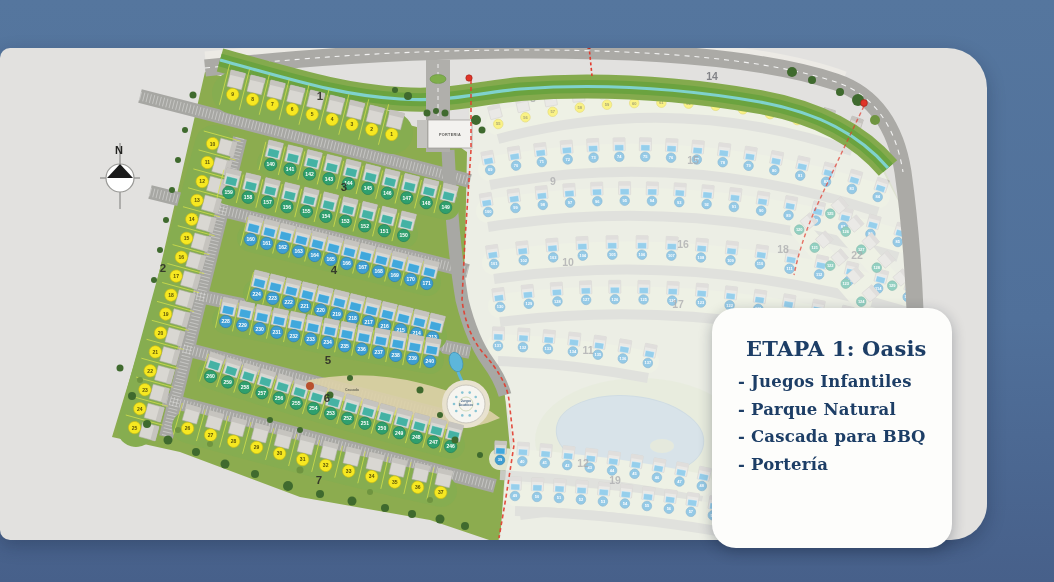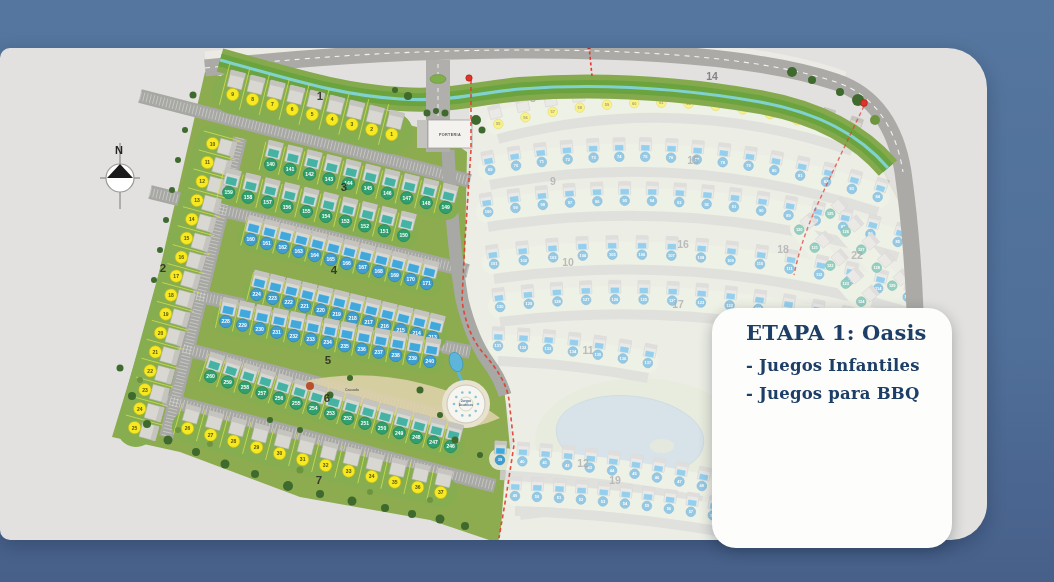--- a/index.html
+++ b/index.html
@@ -11,27 +11,27 @@
   .map-card{
     position:absolute;left:0;top:48px;width:987px;height:492px;
     background:#e2e1df;border-radius:10px 40px 36px 10px;
     box-shadow:0 6px 18px rgba(10,20,40,.25);
   }
   #plan{position:absolute;left:0;top:0;width:1054px;height:582px}
   #plan text{font-family:"Liberation Sans",sans-serif}
   .info-card{
     position:absolute;left:712px;top:308px;width:240px;height:240px;
     background:#fdfdfb;border-radius:24px;box-sizing:border-box;
-    padding:12px 12px 0 26px;box-shadow:0 4px 14px rgba(15,25,45,.3);
+    padding:28px 12px 0 26px;box-shadow:0 4px 14px rgba(15,25,45,.3);
   }
   .info-title{
     font-family:"DejaVu Serif",serif;font-weight:700;font-size:21px;
     color:var(--info,#1d3e66);margin:0 0 11px 8px;letter-spacing:.2px;
   }
-  .amenities{list-style:none;margin:8px;padding:0}
+  .amenities{list-style:none;margin:0;padding:0}
   .amenity{
     font-family:"DejaVu Serif",serif;font-weight:700;font-size:16.5px;
     color:var(--info,#1d3e66);margin-bottom:8.5px;letter-spacing:.2px;white-space:nowrap;
   }
 </style>
 </head>
 <body style="--info: #1d3e66;">
 
 <div class="map-card"></div>
 
@@ -1828,15 +1828,17 @@
         <path d="M120,164 L107,178 L133,178 Z" fill="#1a1a1a"></path>
         <text x="119" y="154" font-size="11" fill="#222220" text-anchor="middle" font-weight="bold">N</text>
       </g>
   </g>
 </svg>
 
 <div class="info-card">
   <div class="info-title">ETAPA 1: Oasis</div>
   <ul class="amenities" id="amenities">
       <li class="amenity">- Juegos Infantiles</li>
-      <li class="amenity">- Juegos para BBQ</li>
+      <li class="amenity">- Parque Natural</li>
+      <li class="amenity">- Cascada para BBQ</li>
+      <li class="amenity">- Portería</li>
     </ul>
 </div>
 
 </body></html>

